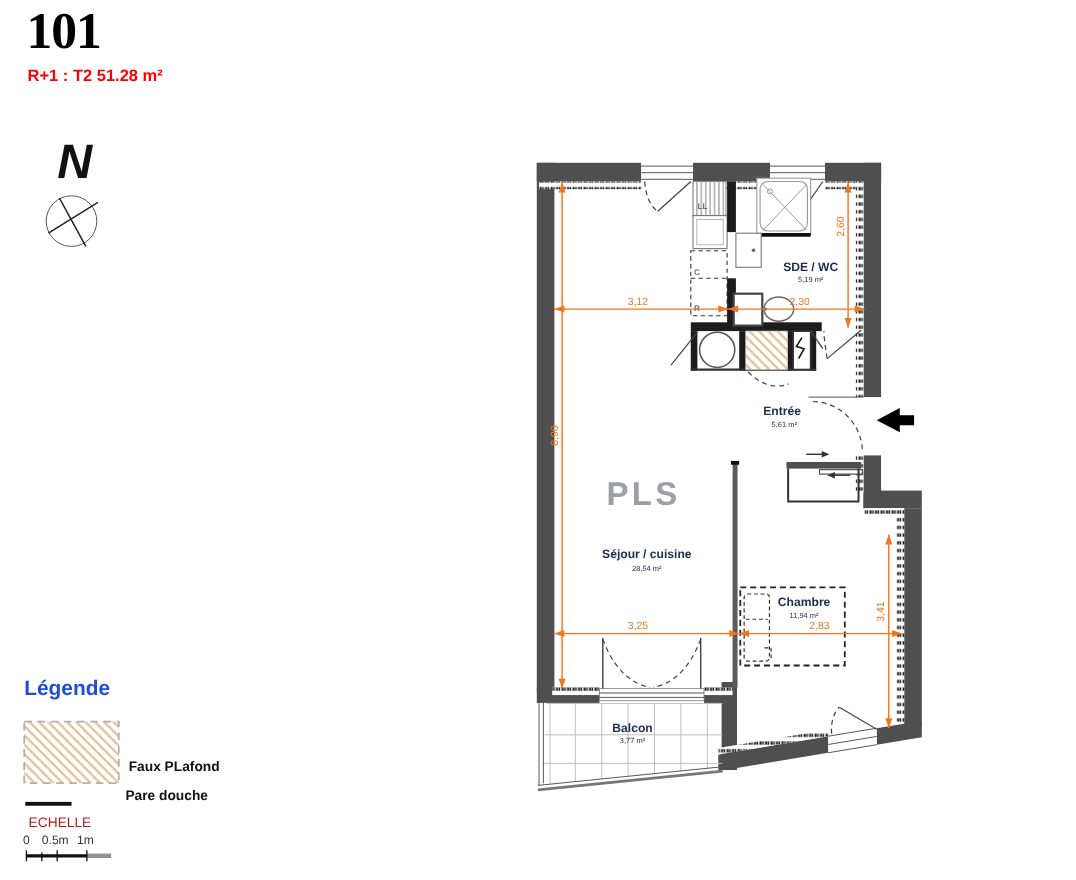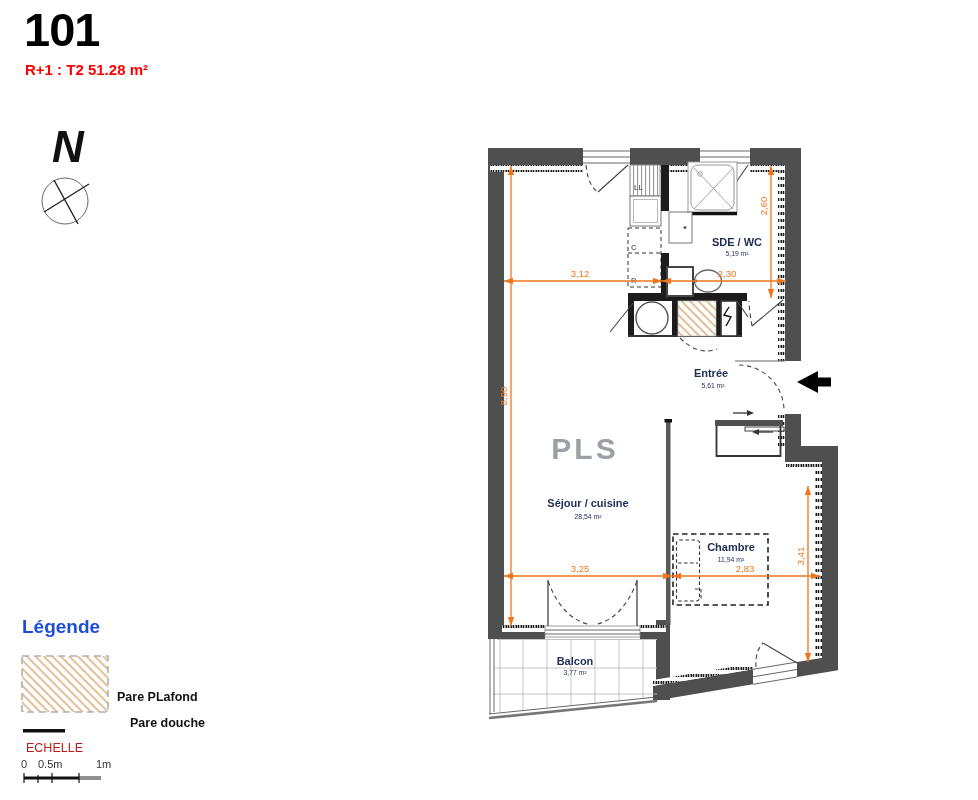--- a/index.html
+++ b/index.html
@@ -1,24 +1,24 @@
 <!DOCTYPE html>
 <html style="--accent-red: #ff0000; --dimension-orange: #f0761e; --wall-gray: #4f4f4f; --partition-black: #1c1c1c; --hatch-tan: #e2c29b; --room-label-navy: #1f2d54; --watermark-gray: #9aa0a6;"><head>
 <meta charset="utf-8">
 <style>
   html,body{margin:0;padding:0;background:#fff;}
   .page{position:relative;width:978px;height:800px;background:#fff;overflow:hidden;
         font-family:"Liberation Sans",sans-serif;}
   .abs{position:absolute;}
-  .unit-number{left:24px;top:2px;font-size:47px;font-weight:bold;color:#000;letter-spacing:-1px;}
+  .unit-number{left:24px;top:2px;font-size:47px;font-weight:bold;color:#000;letter-spacing:-1px;font-family:Liberation Serif, serif;}
   .unit-type{left:25px;top:61px;font-size:15px;font-weight:bold;color:var(--accent-red,#f00);}
   .legend-title{left:22px;top:616px;font-size:19px;font-weight:bold;color:#1d4ed8;}
   .legend-label{font-size:12.5px;font-weight:bold;color:#111;}
   .faux-label{left:117px;top:690px;}
-  .pare-label{left:130px;top:716px;}
+  .pare-label{left:114px;top:716px;}
   .echelle-label{left:26px;top:741px;font-size:12.5px;color:#b91c1c;}
   .scale-tick{font-size:11px;color:#333;}
   svg{position:absolute;left:0;top:0;}
   svg text{font-family:"Liberation Sans",sans-serif;}
   .wall{fill:var(--wall-gray,#4f4f4f);}
   .pblack{fill:var(--partition-black,#1c1c1c);}
   .fix{fill:#fff;stroke:#777;stroke-width:1;}
   .thin{stroke:#555;stroke-width:0.9;fill:none;}
   .leaf{stroke:#444;stroke-width:1.1;fill:none;}
   .swing{stroke:#444;stroke-width:1.1;fill:none;stroke-dasharray:4.5 3.5;}
@@ -275,19 +275,19 @@
         <line x1="79" y1="778" x2="101" y2="778" stroke="#909090" stroke-width="4"></line>
         <line x1="24" y1="773" x2="24" y2="783" stroke="#111" stroke-width="1.2"></line>
         <line x1="38" y1="775" x2="38" y2="783" stroke="#111" stroke-width="1.2"></line>
         <line x1="52" y1="773" x2="52" y2="783" stroke="#111" stroke-width="1.2"></line>
         <line x1="79" y1="773" x2="79" y2="783" stroke="#111" stroke-width="1.2"></line>
       </g>
     </g>
   </svg>
 
   <div class="abs legend-title">Légende</div>
-  <div class="abs legend-label faux-label">Pare PLafond</div>
+  <div class="abs legend-label faux-label">Faux PLafond</div>
   <div class="abs legend-label pare-label">Pare douche</div>
   <div class="abs echelle-label">ECHELLE</div>
   <div class="abs scale-tick" style="left:21px;top:758px;">0</div>
   <div class="abs scale-tick" style="left:38px;top:758px;">0.5m</div>
-  <div class="abs scale-tick" style="left:70px;top:758px;margin-left:26px;">1m</div>
+  <div class="abs scale-tick" style="left:70px;top:758px;">1m</div>
 </div>
 
 </body></html>

